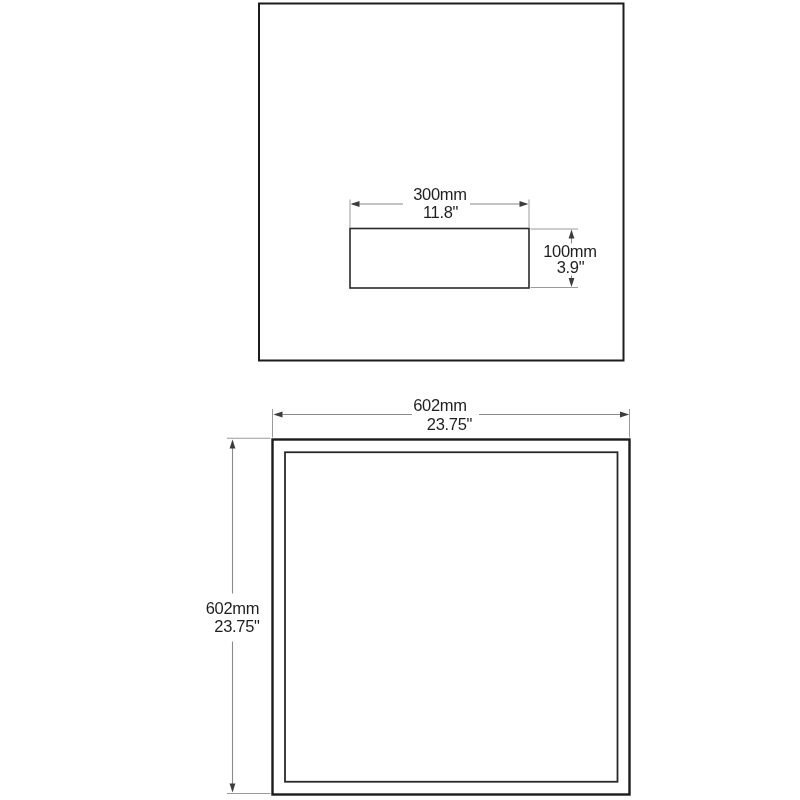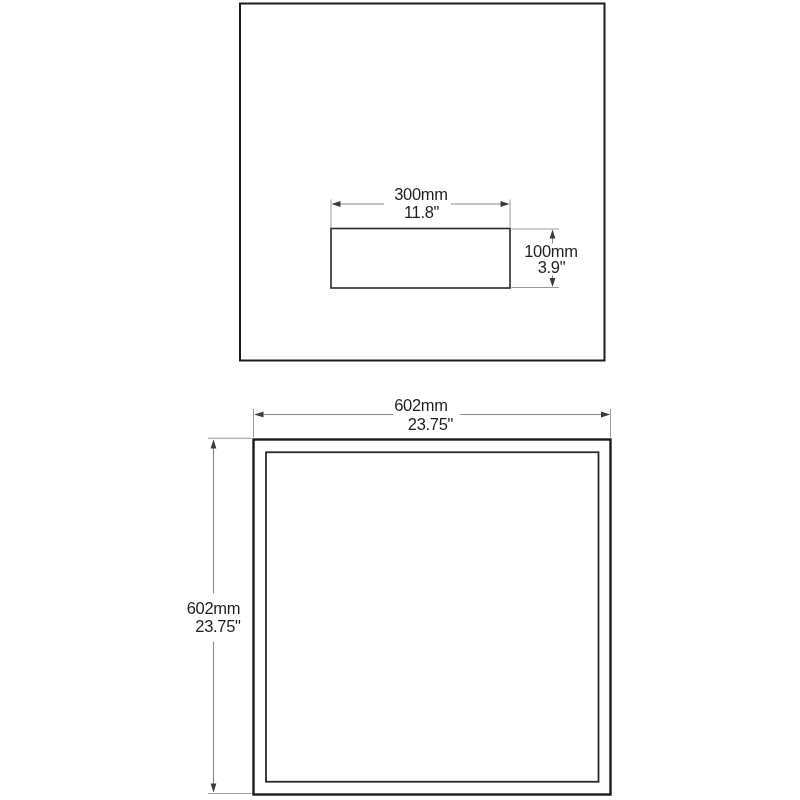--- a/index.html
+++ b/index.html
@@ -3,21 +3,21 @@
 <meta charset="utf-8">
 <style>
   :root{
     --background:#ffffff;
     --outline:#1c1c1c;
     --dimension:#8a8a8a;
     --arrow:#3c3c3c;
     --text:#1f1f1f;
   }
   html,body{margin:0;padding:0;background:var(--background);}
-  .stage{width:732px;height:800px;position:relative;background:var(--background);overflow:hidden;}
+  .stage{width:732px;height:800px;position:relative;background:var(--background);overflow:hidden;padding-left:19px;}
   svg{display:block;}
   .panel-outline{fill:#ffffff;stroke:var(--outline);}
   .inner-outline{fill:none;stroke:#2a2a2a;}
   .dim-line{stroke:var(--dimension);stroke-width:1.1;fill:none;}
   .ext-line{stroke:#9a9a9a;stroke-width:1;fill:none;}
   .arrowhead{fill:var(--arrow);stroke:none;}
   .dim-text{
     font-family:"Liberation Sans", sans-serif;
     font-size:16.5px;
     letter-spacing:-0.3px;

